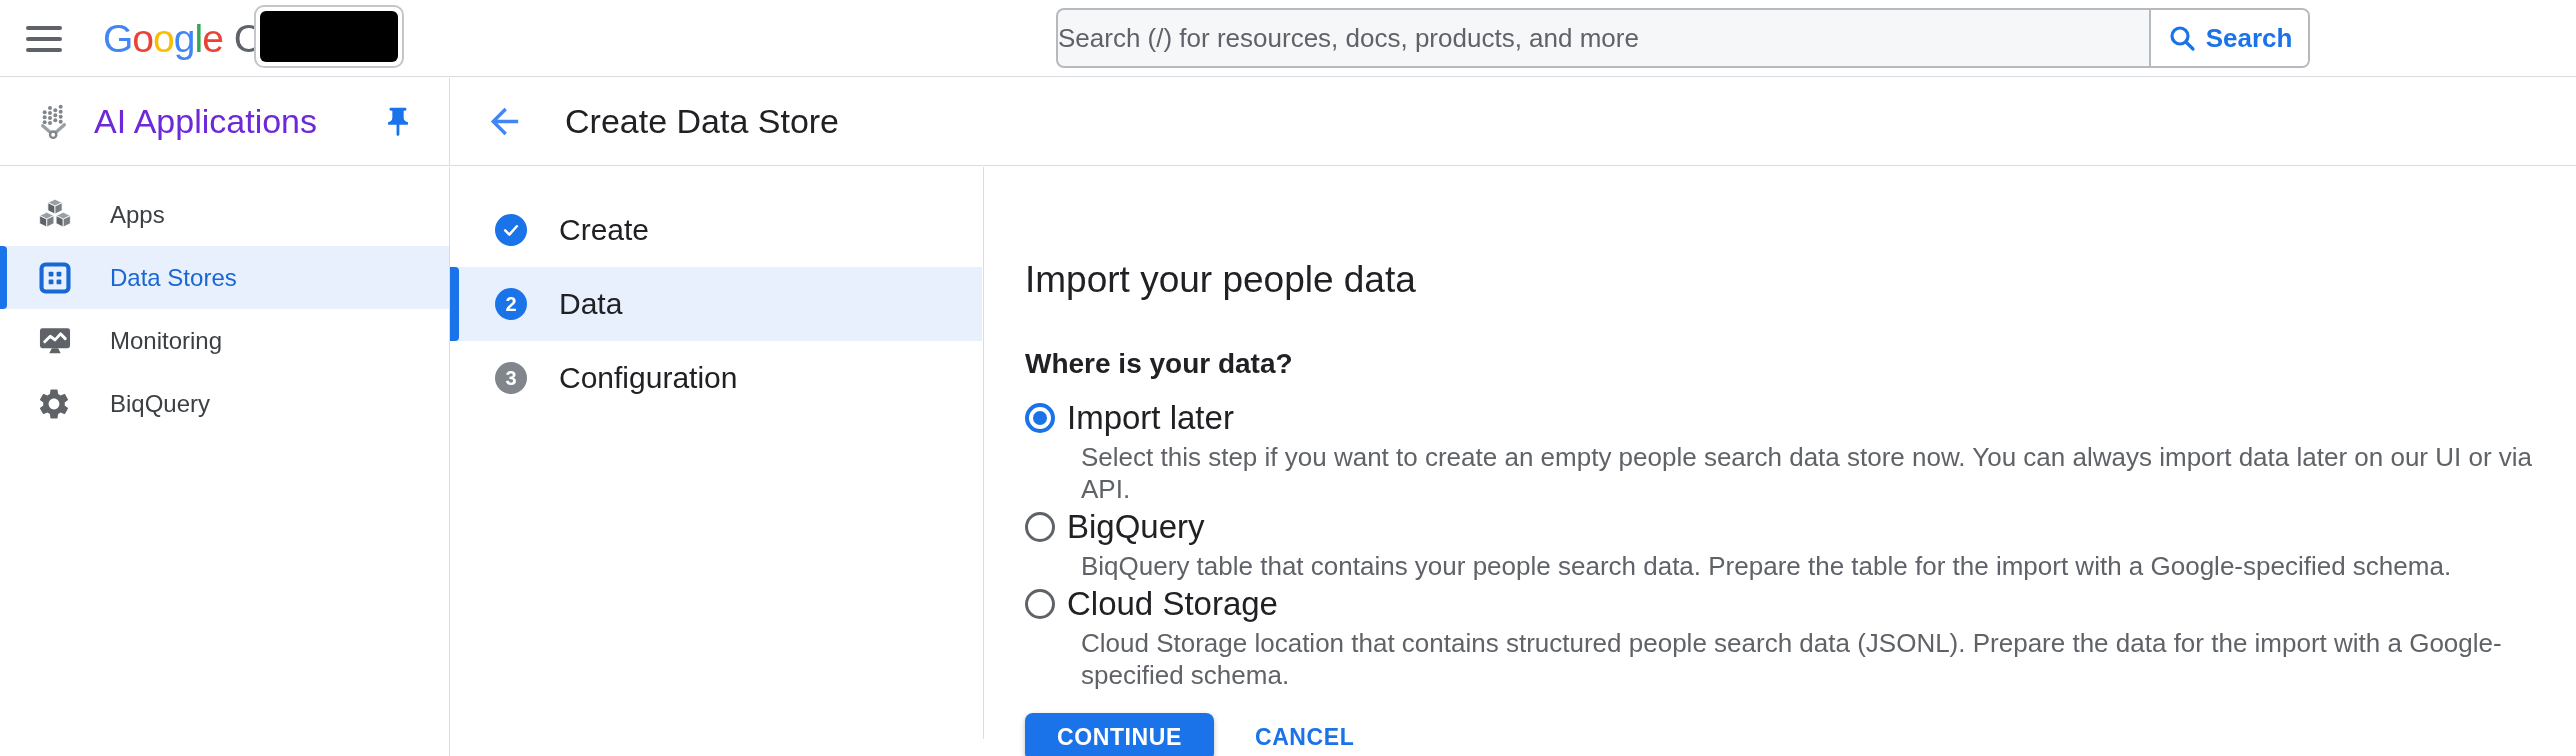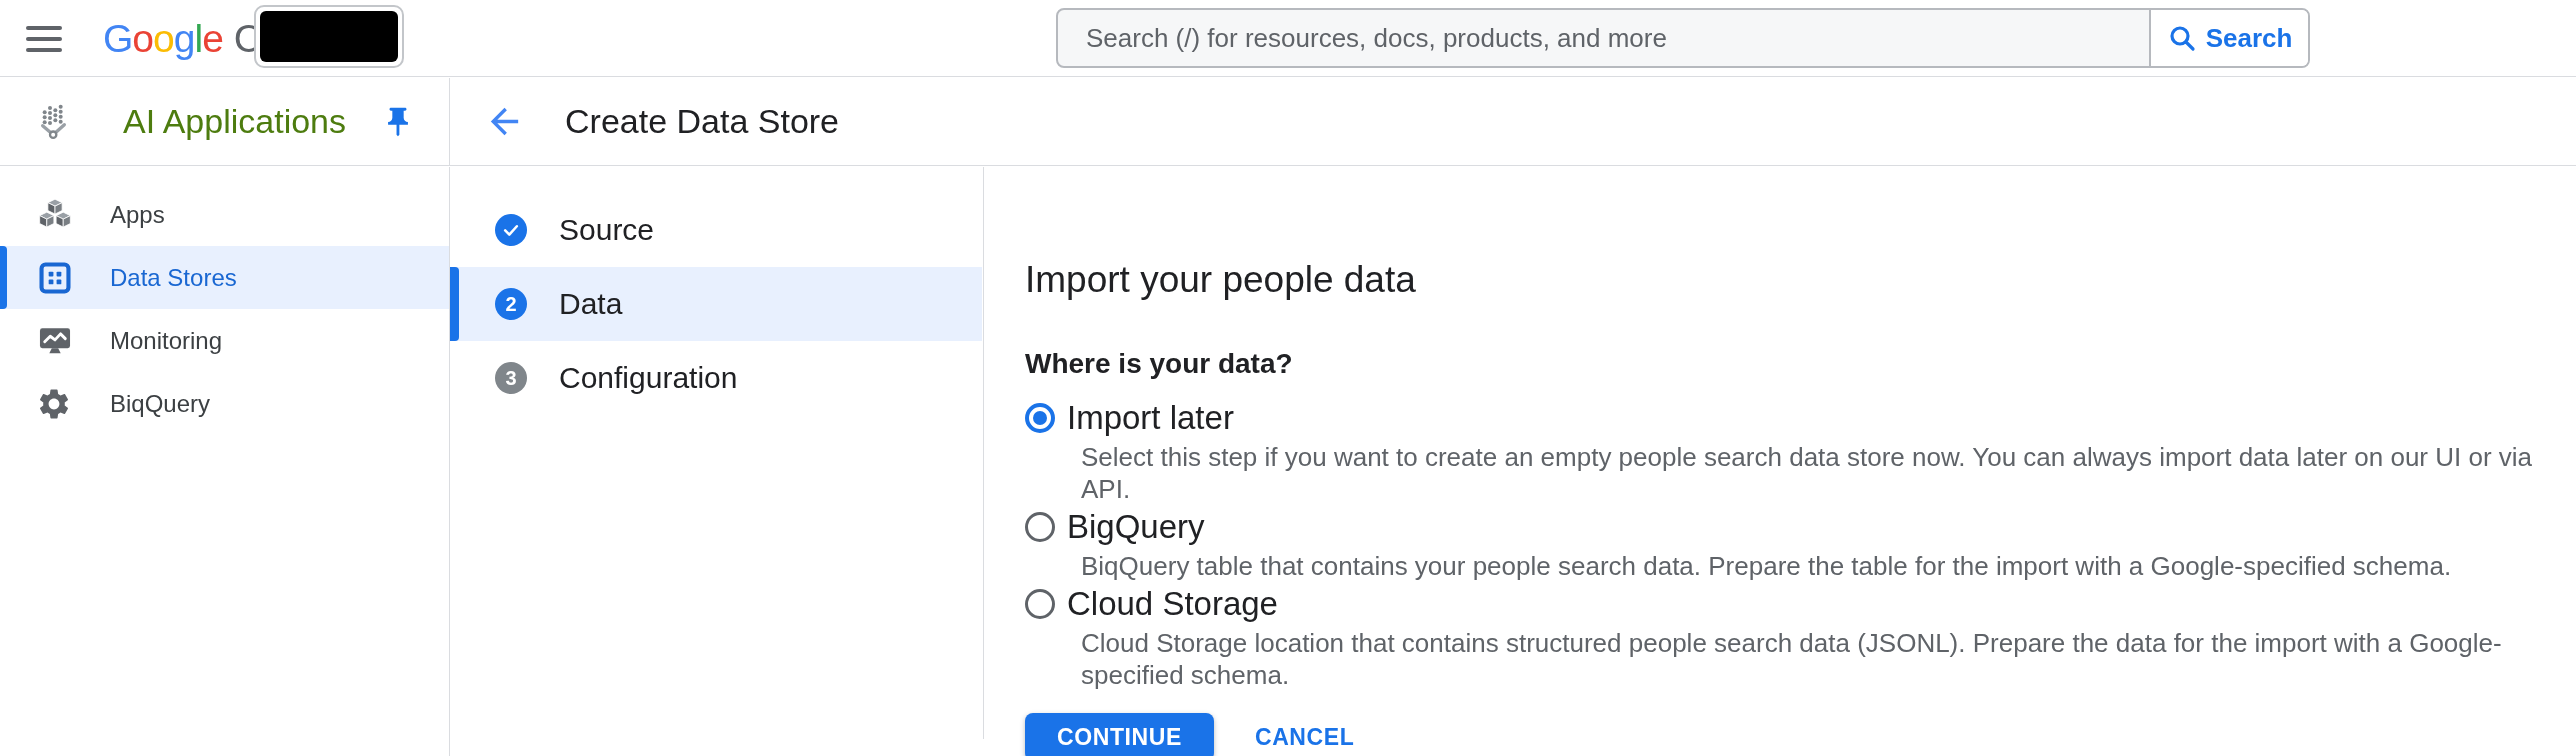--- a/index.html
+++ b/index.html
@@ -21,34 +21,34 @@
   .logo .l4{color:#4285f4}.logo .l5{color:#34a853}.logo .l6{color:#ea4335}
   .logo .word2 { color:#5f6368; margin-left:11px; letter-spacing:0; }
   .project-btn { position:absolute; left:254px; top:5px; width:150px; height:63px;
                  border:2px solid #c3c6ca; border-radius:10px; background:#fff; cursor:pointer; }
   .project-btn .redaction { position:absolute; inset:4px; background:#000; border-radius:6px; }
 
   .searchbar { position:absolute; left:1056px; top:8px; width:1254px; height:60px;
                border:2px solid #b6b9be; border-radius:8px; background:#f6f7f8;
                display:flex; overflow:hidden; }
   .searchbar input { flex:1; border:none; outline:none; background:transparent;
-                     padding-left:28px; font-family:"Liberation Sans",sans-serif;
+                     font-family:"Liberation Sans",sans-serif;
                      font-size:26px; color:#5f6368; }
   .searchbar input::placeholder { color:#5f6368; opacity:1; }
   .search-btn { width:159px; background:#fff; border-left:2px solid #b6b9be;
                 display:flex; align-items:center; justify-content:center; gap:9px;
                 color:#1a73e8; font-size:26px; font-weight:700; cursor:pointer; border-right:none; }
 
   
   .subheader { position:absolute; left:0; top:78px; width:2576px; height:88px;
                border-bottom:1px solid #dadce0; display:flex; background:#fff; }
   .subheader-left { width:450px; height:100%; border-right:1px solid #dadce0;
                     display:flex; align-items:center; }
   .app-icon { margin-left:34px; flex:none; }
-  .app-title { margin-left:49px; font-size:34px; color:#4d7c0f; white-space:nowrap; }
+  .app-title { margin-left:20px; font-size:34px; color:#6d28d9; white-space:nowrap; }
   .pin-btn { margin-left:auto; margin-right:34px; cursor:pointer; display:flex; }
   .subheader-right { flex:1; display:flex; align-items:center; }
   .back-btn { margin-left:34px; cursor:pointer; display:flex; }
   .page-title { margin-left:40px; font-size:34px; color:#202124; }
 
   
   .sidebar { position:absolute; left:0; top:167px; width:450px; bottom:0;
              border-right:1px solid #dadce0; background:#fff; padding-top:16px; }
   .side-item { height:63px; display:flex; align-items:center; position:relative; cursor:pointer; }
   .side-item .sicon { width:38px; margin-left:36px; display:flex; flex:none; }
@@ -222,21 +222,21 @@
   </div>
 </div>
 
 <div class="stepper">
   <div class="step-row">
     <div class="step-circle done">
       <svg width="20" height="20" viewBox="0 0 24 24">
         <polyline points="5,12.5 10,17.5 19,7.5" fill="none" stroke="#fff" stroke-width="3" stroke-linecap="round" stroke-linejoin="round"></polyline>
       </svg>
     </div>
-    <span class="step-lbl">Source</span>
+    <span class="step-lbl">Create</span>
   </div>
   <div class="step-row active">
     <div class="step-circle active">2</div>
     <span class="step-lbl">Data</span>
   </div>
   <div class="step-row">
     <div class="step-circle todo">3</div>
     <span class="step-lbl">Configuration</span>
   </div>
 </div>

